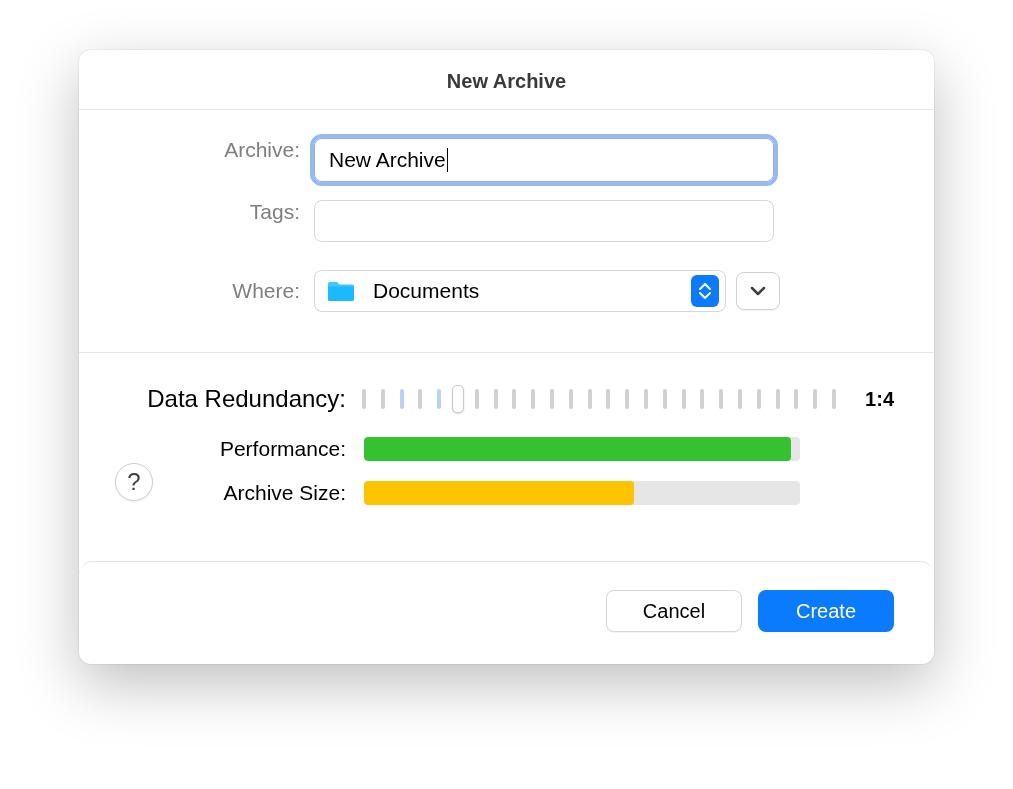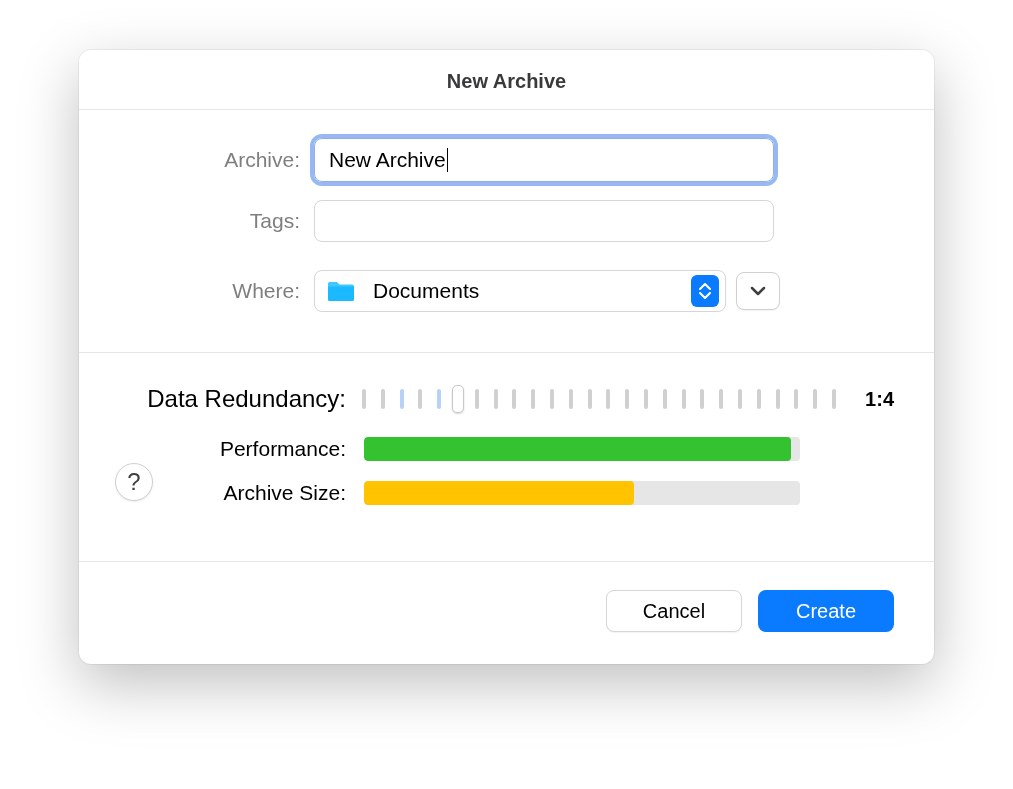--- a/index.html
+++ b/index.html
@@ -35,21 +35,20 @@
       padding: 20px 0 16px;
       border-bottom: 1px solid #e8e8e8;
     }
 
     .section-top {
       padding: 28px 40px 40px;
     }
 
     .form-row {
       display: flex;
-      align-items: center;
       margin-bottom: 18px;
     }
 
     .form-row:last-child {
       margin-bottom: 0;
     }
 
     .form-label {
       width: 195px;
       text-align: right;
@@ -275,20 +274,21 @@
       left: 36px;
       top: 110px;
     }
 
     .section-bottom {
       padding: 28px 40px 32px;
       display: flex;
       justify-content: flex-end;
       gap: 16px;
       border-top: 1px solid #e6e6e6;
+      border-radius: 14px;
     }
 
     .btn {
       height: 42px;
       padding: 0 28px;
       border-radius: 8px;
       font-size: 20px;
       border: none;
       cursor: pointer;
       min-width: 136px;

